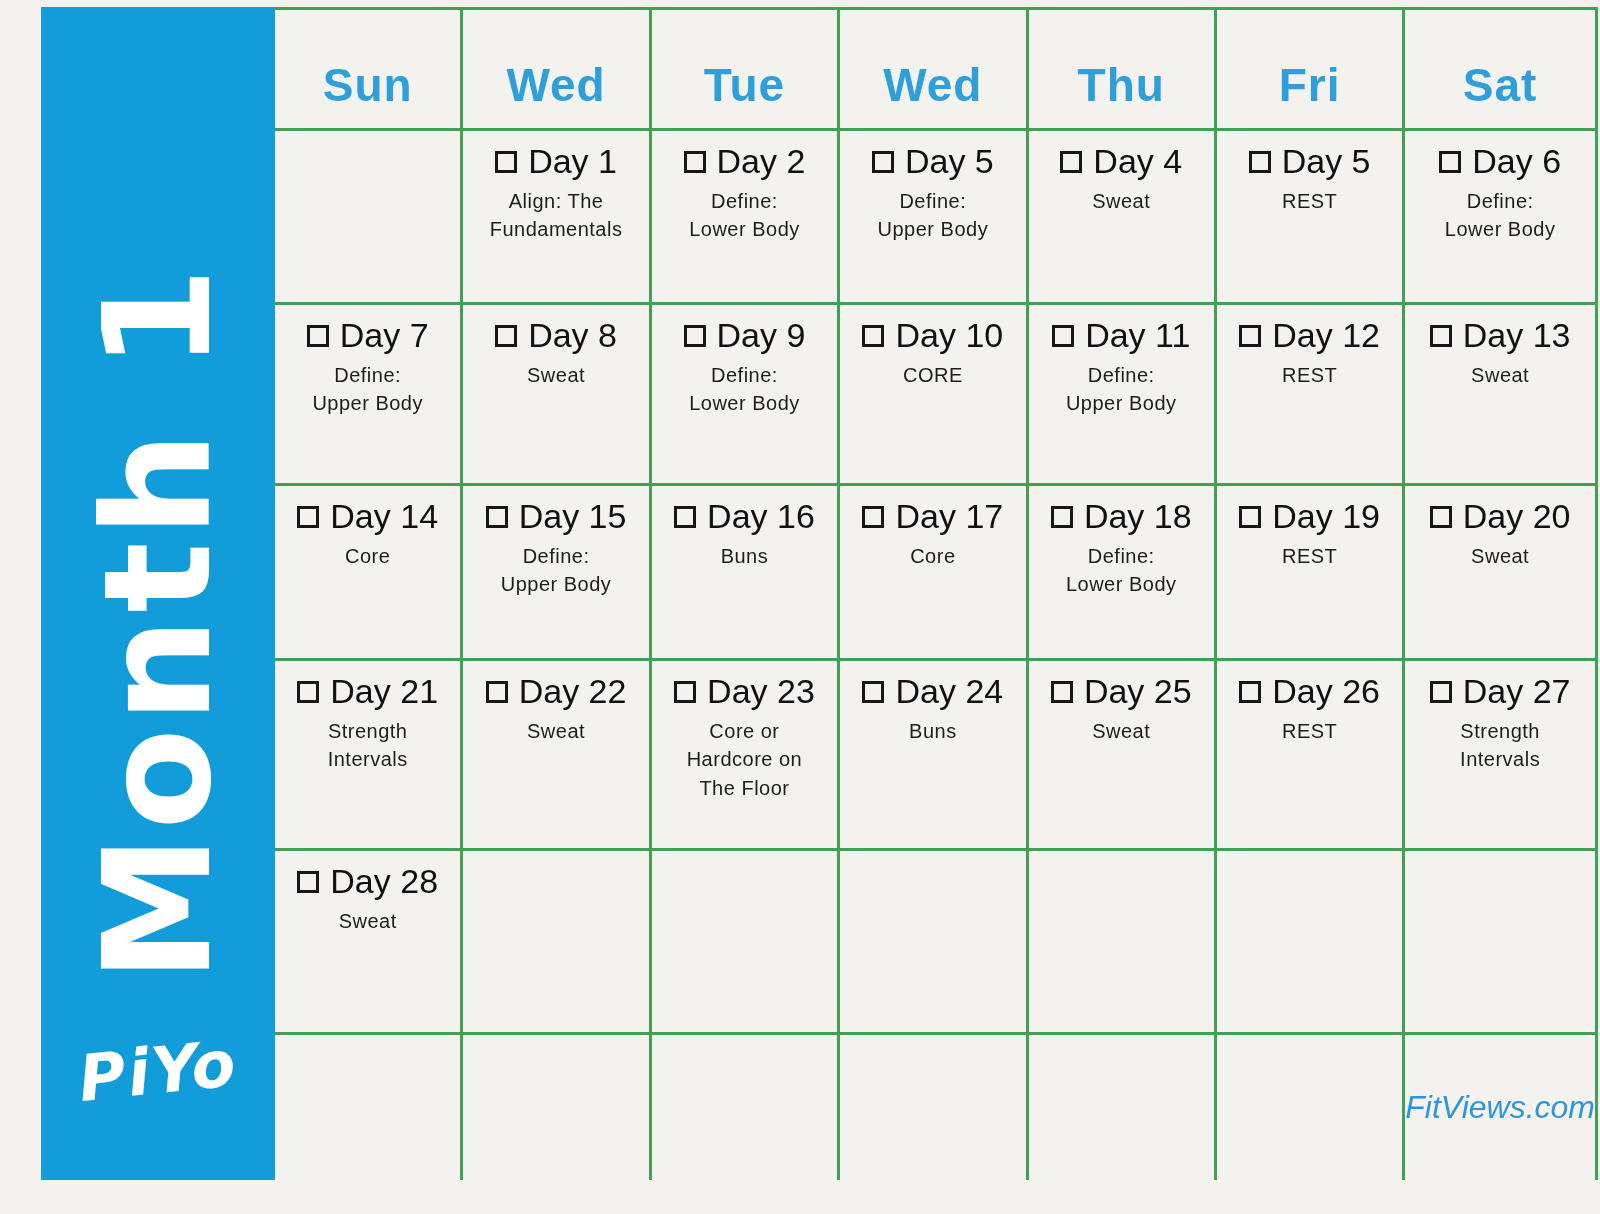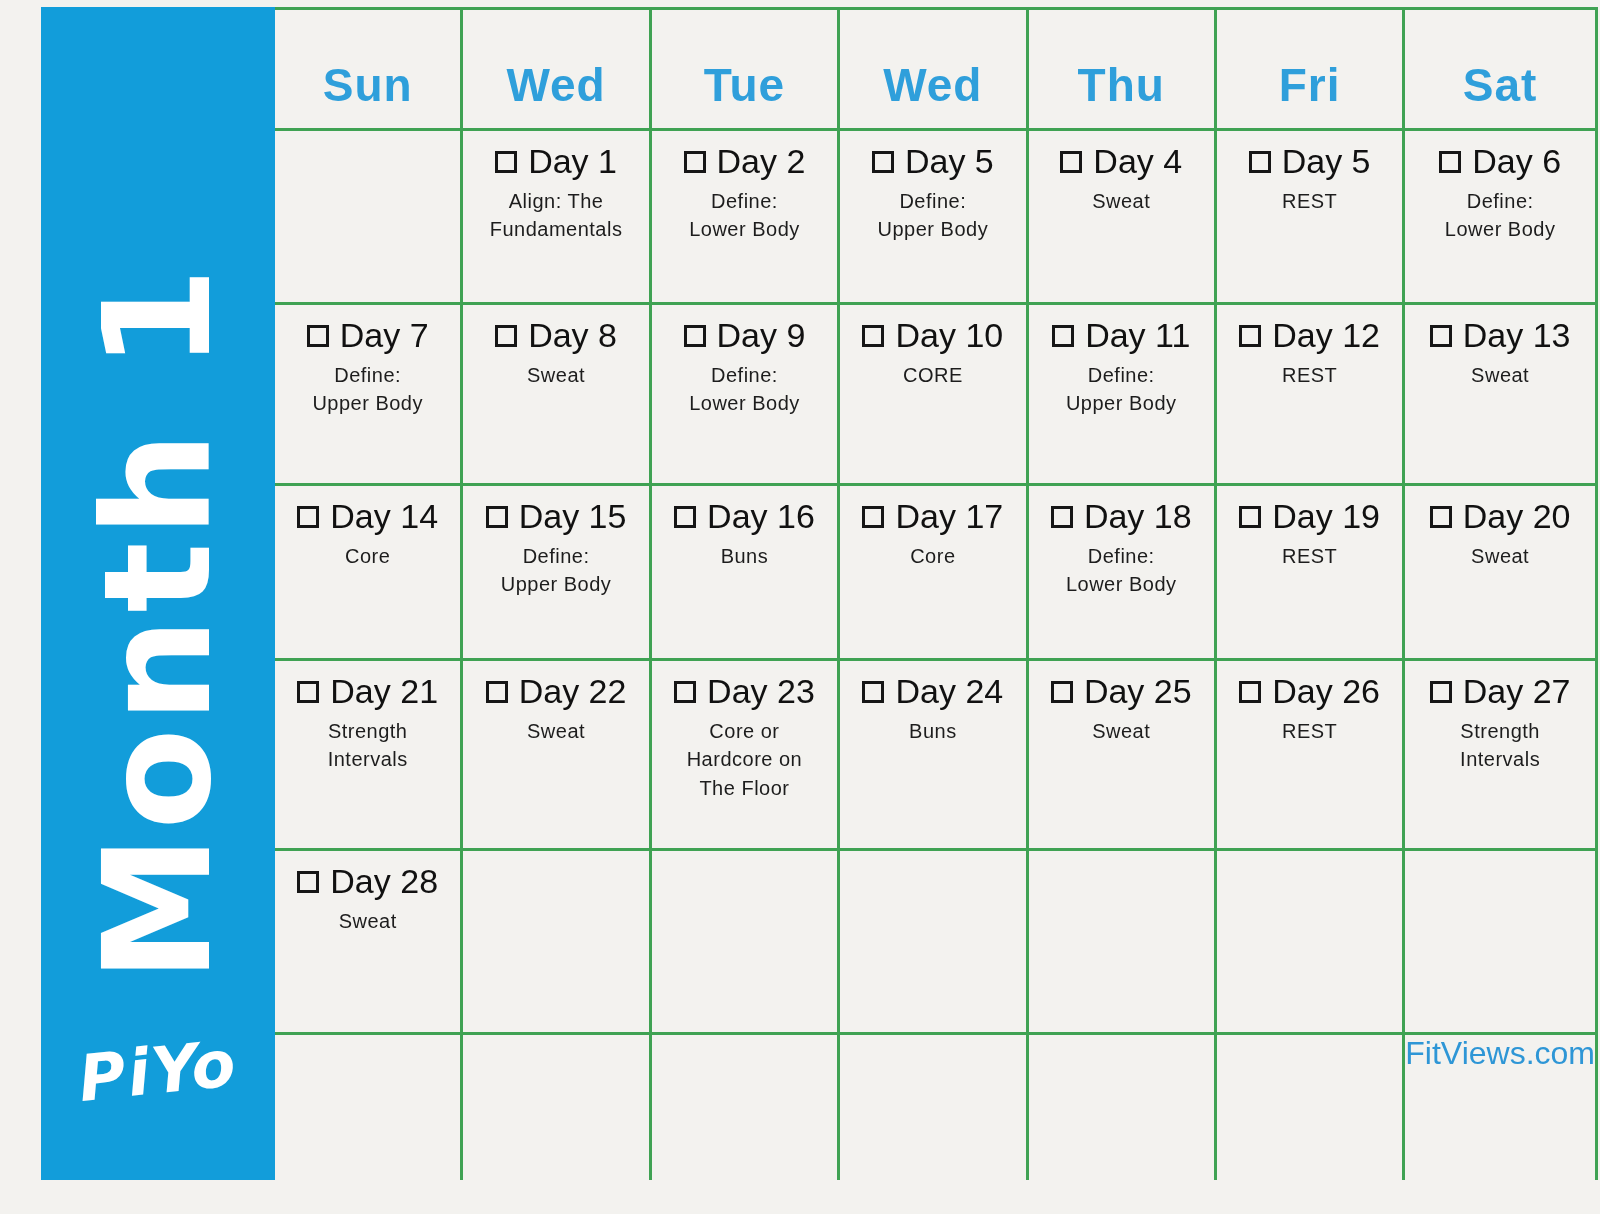--- a/index.html
+++ b/index.html
@@ -66,21 +66,21 @@
     border:3px solid #161616;
     background:transparent;
     flex:0 0 auto;
   }
   .day-label { font-size:34px; font-weight:400; color:#111111; }
   .activity {
     margin-top:6px;
     font-size:20px; line-height:1.42; color:#1d1d1d;
     text-align:center; white-space:pre-line; letter-spacing:0.5px;
   }
-  .cell.link-cell { justify-content:flex-start; padding-top:0; }
+  .cell.link-cell { justify-content:center; padding-top:0;font-style:italic; }
   .footer-link { font-size:32px; color:#2e96d6; }
 </style>
 </head>
 <body>
 
 <div class="canvas">
 
   <div class="sidebar">
     <div class="month-label">Month 1</div>
     <div class="brand-logo">PiYo</div>

